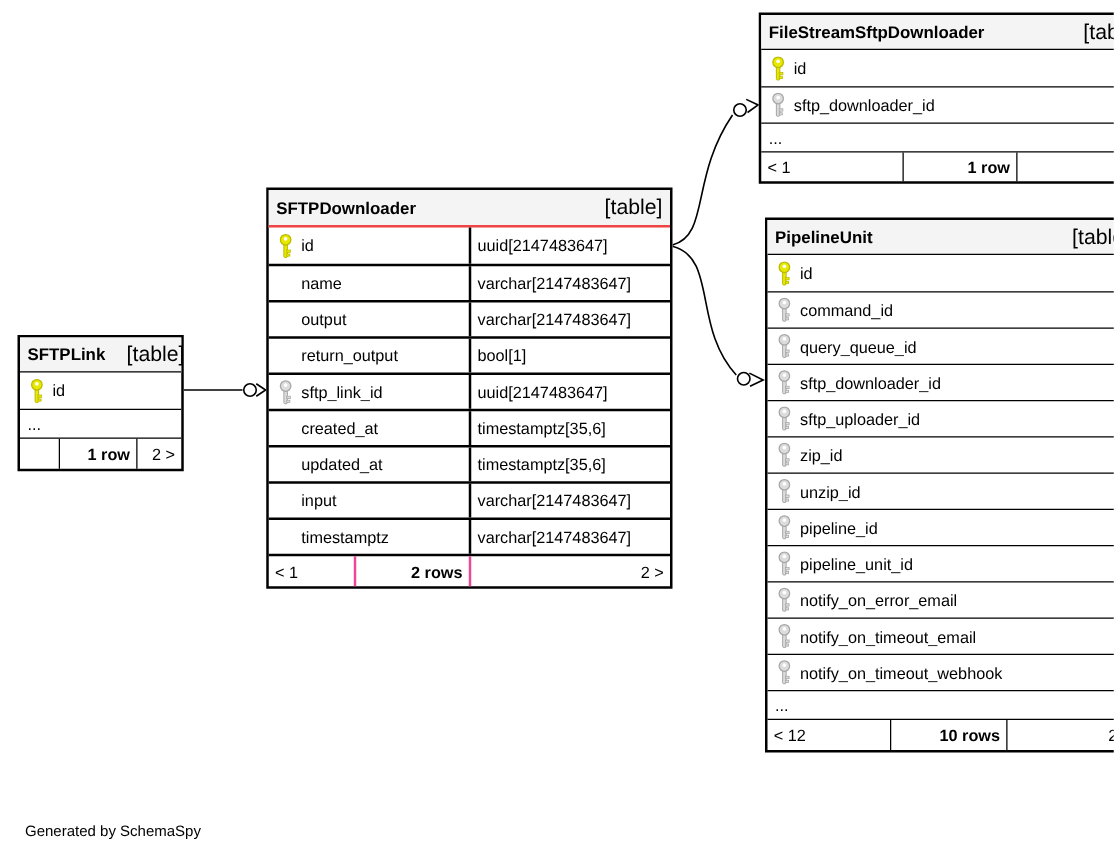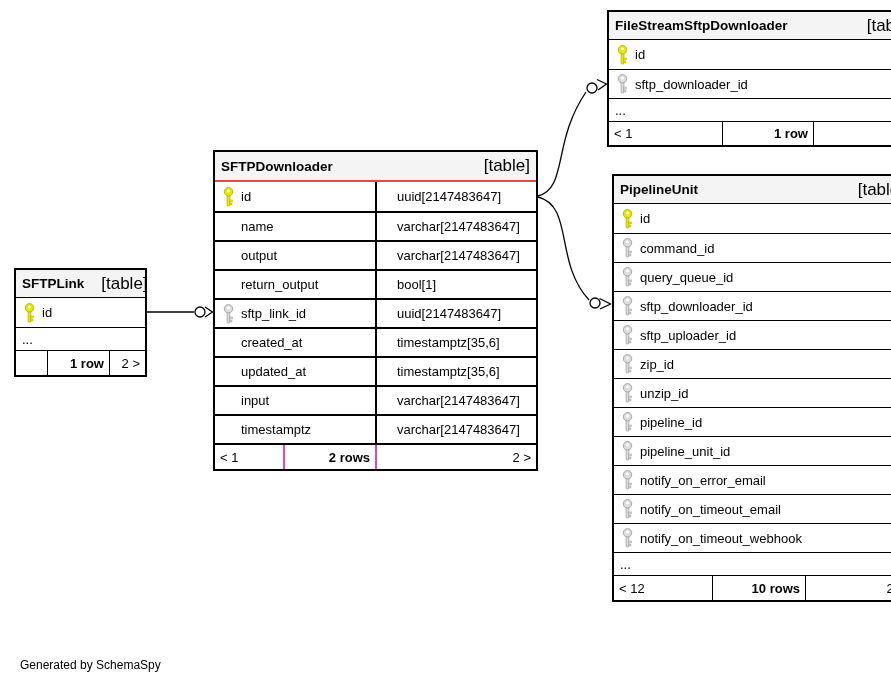--- a/index.html
+++ b/index.html
@@ -9,21 +9,21 @@
   .db-table{position:absolute;z-index:2;background:#fff;border:2px solid #000;box-sizing:border-box;
             display:flex;flex-direction:column;font-size:13px;}
   .tbl-header{background:#f4f4f4;display:flex;justify-content:space-between;align-items:center;
               padding:0 6px;height:27px;flex:0 0 auto;}
   .tbl-title{font-weight:bold;font-size:13.5px;white-space:nowrap;}
   .tbl-tag{font-size:17px;white-space:nowrap;margin-left:17px;}
   .tbl-rows{display:flex;flex-direction:column;flex:0 0 auto;}
   .col-row{height:29px;display:flex;align-items:center;box-sizing:border-box;}
   .key-slot{width:26px;flex:0 0 26px;display:flex;align-items:center;justify-content:center;}
   .col-name{white-space:nowrap;overflow:hidden;}
-  .col-type{flex:1;align-self:stretch;display:flex;align-items:center;padding-left:20px;white-space:nowrap;}
+  .col-type{flex:1;align-self:stretch;display:flex;align-items:center;padding-left:5px;white-space:nowrap;}
   .tbl-ellipsis{height:23px;display:flex;align-items:center;padding-left:6px;box-sizing:border-box;}
   .tbl-footer{display:flex;align-items:stretch;height:25px;flex:0 0 auto;box-sizing:border-box;}
   .f-cell{display:flex;align-items:center;box-sizing:border-box;white-space:nowrap;}
   .f-left{padding-left:5px;justify-content:flex-start;}
   .f-mid{justify-content:flex-end;padding-right:5px;font-weight:bold;}
   .f-right{flex:1;justify-content:flex-end;padding-right:5px;}
 
   
   .db-table .tbl-header{border-bottom:1px solid #000;}
   .db-table .col-row + .col-row,

